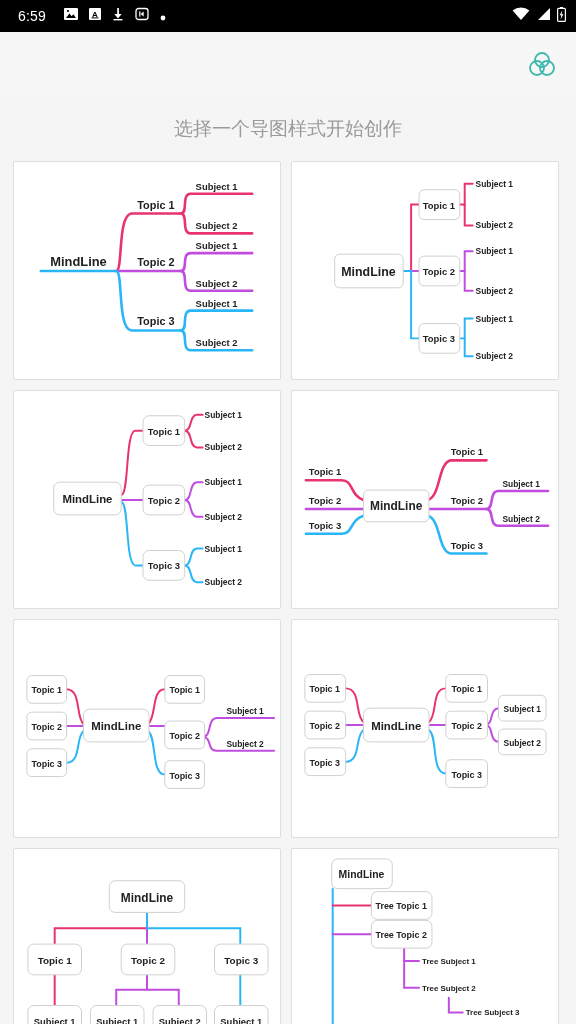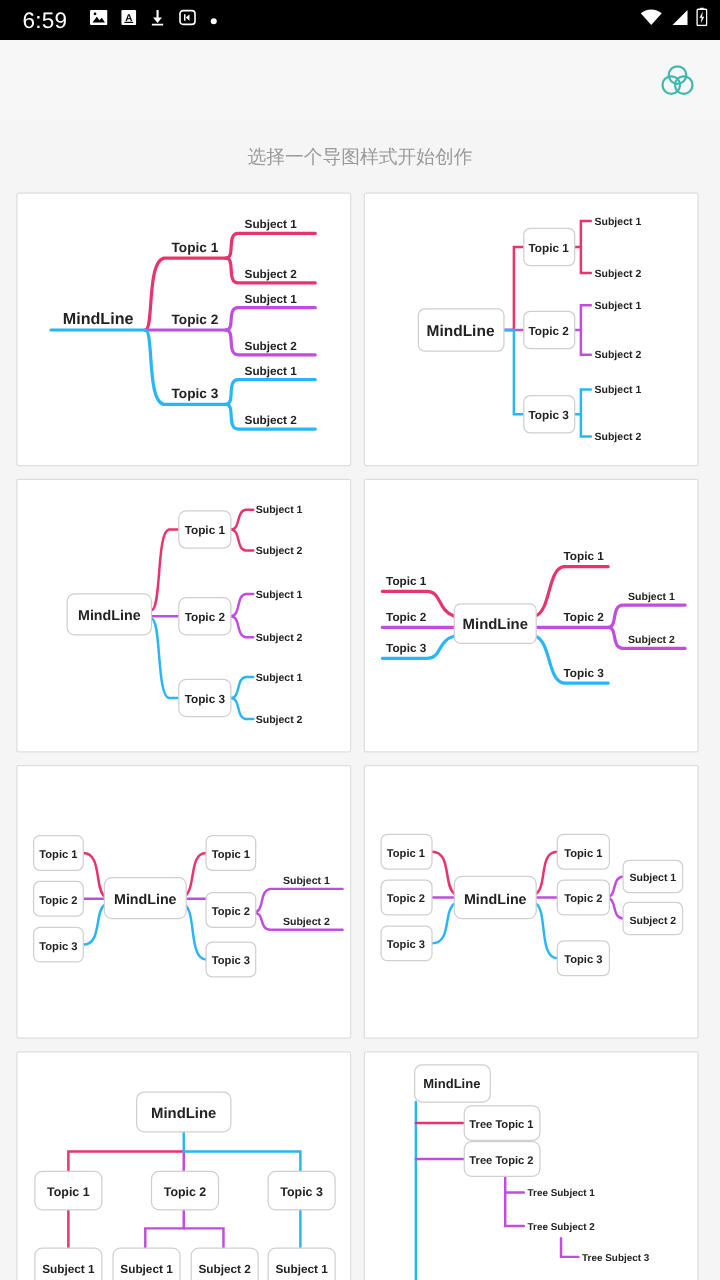--- a/index.html
+++ b/index.html
@@ -10,21 +10,21 @@
     overflow: hidden;
   }
 
   
   .statusbar {
     height: 32px; width: 576px;
     background: #000; color: #fff;
     display: flex; align-items: center;
     padding: 0 10px 0 18px;
   }
-  .sb-clock { font-size: 18px; font-weight: 400; letter-spacing: .2px; }
+  .sb-clock { font-size: 14px; font-weight: 400; letter-spacing: .2px; }
   .sb-left-icons { display: flex; align-items: center; gap: 11px; margin-left: 18px; }
   .sb-spacer { flex: 1; }
   .sb-right-icons { display: flex; align-items: center; gap: 6px; }
   .sb-ic { display: block; }
 
   
   .appbar {
     height: 63px; width: 576px;
     background: #f7f7f7;
     display: flex; align-items: center;
@@ -36,21 +36,21 @@
   }
   .appbar-action {
     position: absolute; right: 17px; top: 50%; transform: translateY(-50%);
     width: 34px; height: 34px;
     display: flex; align-items: center; justify-content: center;
   }
 
   
   .subtitle {
     width: 100%; text-align: center;
-    font-size: 15px; color: #9a9a9a;
+    font-size: 19px; color: #9a9a9a;
     padding: 21px 0 19px 0;
   }
 
   
   .grid {
     display: grid;
     grid-template-columns: 268px 268px;
     gap: 10px;
     padding: 0 13px;
   }

